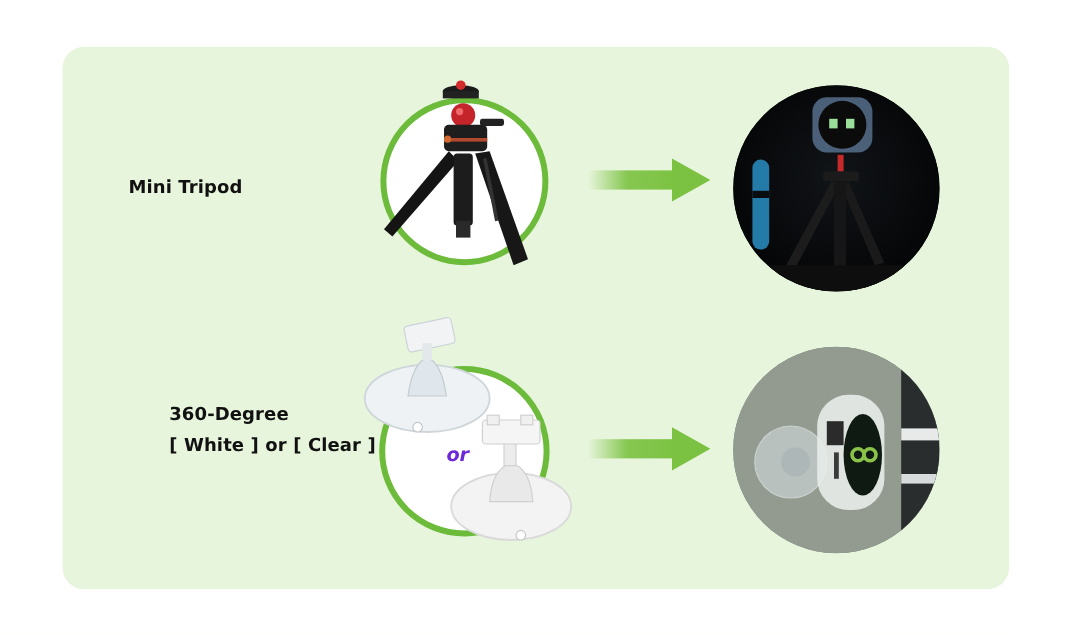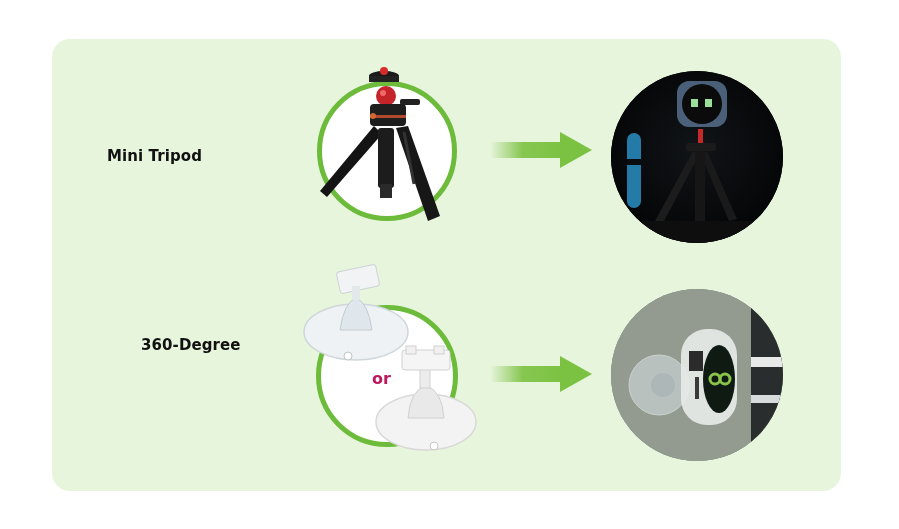--- a/index.html
+++ b/index.html
@@ -29,21 +29,21 @@
     .arrow { position: absolute; width: 102px; height: 40px; }
     .arrow-1 { left: 490px; top: 130px; }
     .arrow-2 { left: 490px; top: 354px; }
 
     
     .photo { position: absolute; border-radius: 50%; overflow: hidden; }
     .photo-1 { left: 611px; top: 71px; width: 172px; height: 172px; background: #050709; }
     .photo-2 { left: 611px; top: 289px; width: 172px; height: 172px; background: #8d968c; }
 
     .or-text {
-      position: absolute; left: 372px; top: 369px; color: #be185d; font-weight: bold; font-size: 16px;
+      position: absolute; left: 372px; top: 369px; color: #6d28d9; font-weight: bold; font-size: 16px; font-style: italic;
     }
     svg { display: block; }
   </style>
 </head>
 <body>
 
 <div class="panel"></div>
 
 <div class="label label-1">
   <div>Mini Tripod</div>
@@ -103,20 +103,21 @@
     <rect x="75" y="72" width="30" height="8" rx="2" fill="#1b1b1b"></rect>
     <path d="M82 80 L44 150 L52 152 L88 84 Z" fill="#1c1c1c"></path>
     <path d="M96 80 L126 148 L118 150 L90 84 Z" fill="#1a1a1a"></path>
     <rect x="84" y="80" width="10" height="72" fill="#161616"></rect>
     <rect x="0" y="150" width="172" height="22" fill="#0e0e0e"></rect>
   </svg>
 </div>
 
 <div class="label label-2">
   <div>360-Degree</div>
+  <div>[ White ] or [ Clear ]</div>
 </div>
 
 <div class="ring ring-2"></div>
 <svg style="position:absolute;left:296px;top:262px;" width="190" height="200" viewBox="0 0 190 200">
 
   <ellipse cx="60" cy="70" rx="52" ry="28" fill="#eef2f4" stroke="#cfd6da" stroke-width="1.5"></ellipse>
   <path d="M44 68 Q48 40 60 36 Q72 40 76 68 Z" fill="#dfe7ec" stroke="#c4ccd1"></path>
   <rect x="42" y="6" width="40" height="22" rx="3" transform="rotate(-12 62 17)" fill="#f1f3f5" stroke="#cdd3d7"></rect>
   <rect x="56" y="24" width="8" height="14" fill="#e3e8eb"></rect>
   <circle cx="52" cy="94" r="4" fill="#fff" stroke="#bfc6ca"></circle>

